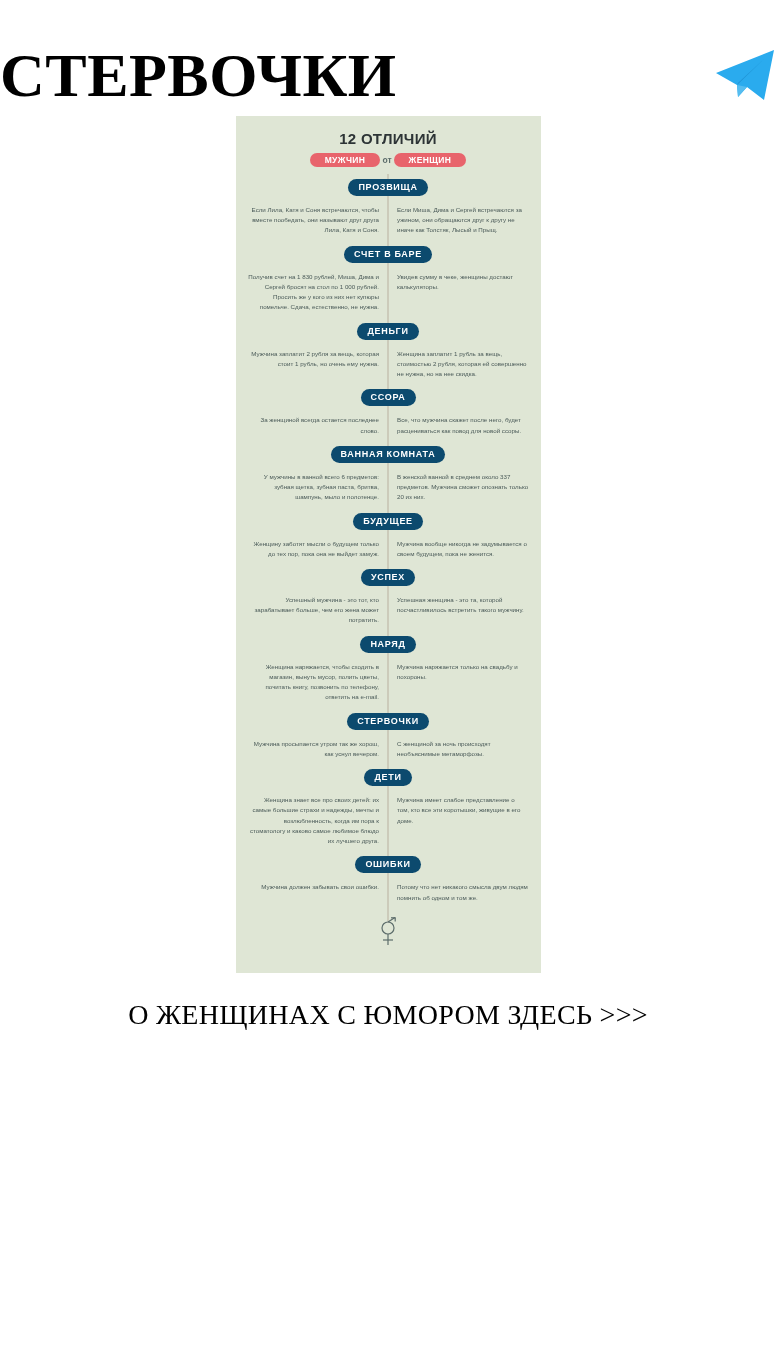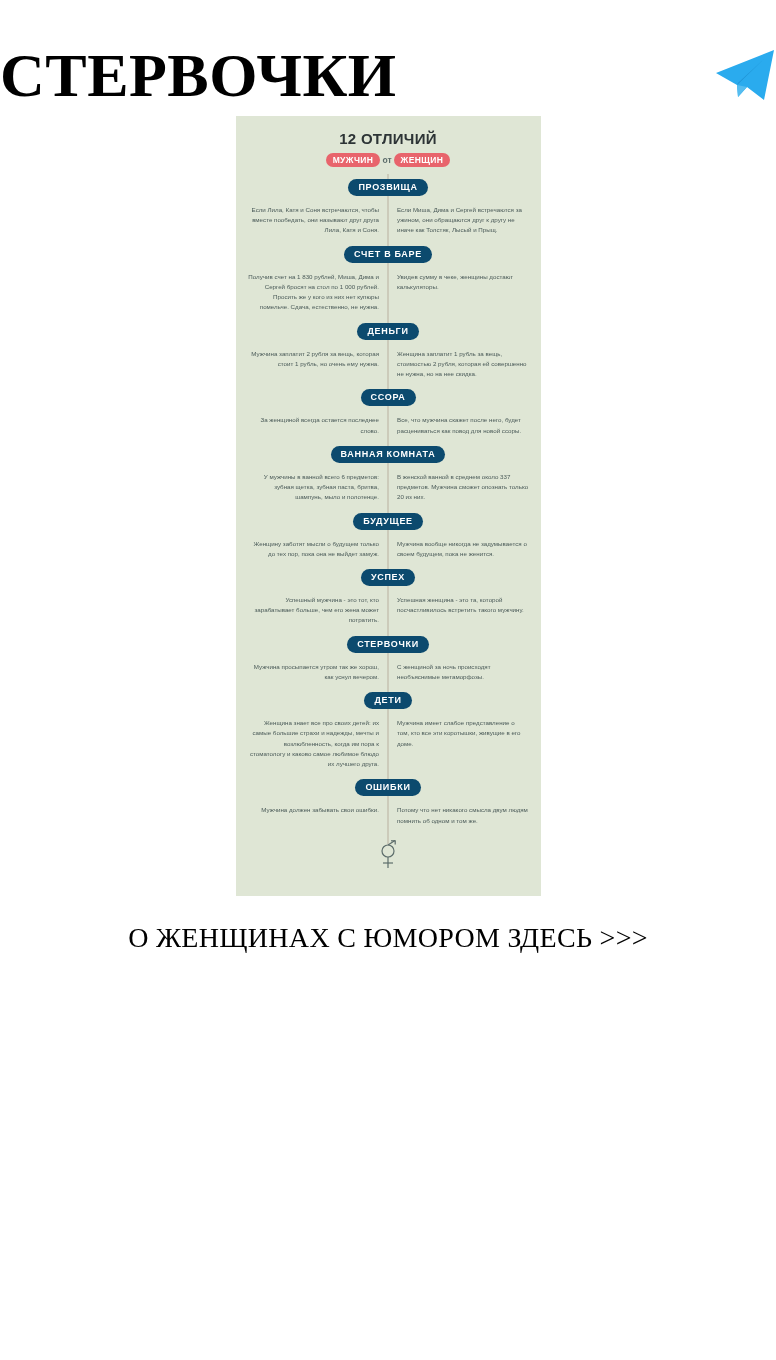--- a/index.html
+++ b/index.html
@@ -63,21 +63,21 @@
     font-size: 9px;
     font-weight: bold;
     color: #5d6d6b;
     margin-bottom: 12px;
   }
   .card-subtitle .pill {
     display: inline-block;
     background: #e8646c;
     color: #fff;
     border-radius: 8px;
-    padding: 2px 7px;
+    padding: 2px 15px;
     margin: 0 2px;
     letter-spacing: 0.4px;
     font-size: 8.5px;
   }
   .card-subtitle .ot {
     color: #5d6d6b;
     font-weight: bold;
     font-size: 8.5px;
   }
 
@@ -247,20 +247,29 @@
       <div class="section-label">
           <span>УСПЕХ</span>
         </div>
       <div class="row">
         <div class="col left">Успешный мужчина - это тот, кто зарабатывает больше, чем его жена может потратить.</div>
         <div class="col right">Успешная женщина - это та, которой посчастливилось встретить такого мужчину.</div>
       </div>
     </div>
 
 
+    <div class="section">
+      <div class="section-label">
+          <span>НАРЯД</span>
+        </div>
+      <div class="row">
+        <div class="col left">Женщина наряжается, чтобы сходить в магазин, вынуть мусор, полить цветы, почитать книгу, позвонить по телефону, ответить на e-mail.</div>
+        <div class="col right">Мужчина наряжается только на свадьбу и похороны.</div>
+      </div>
+    </div>
 
     <div class="section">
       <div class="section-label">
           <span>СТЕРВОЧКИ</span>
         </div>
       <div class="row">
         <div class="col left">Мужчина просыпается утром так же хорош, как уснул вечером.</div>
         <div class="col right">С женщиной за ночь происходят необъяснимые метаморфозы.</div>
       </div>
     </div>

